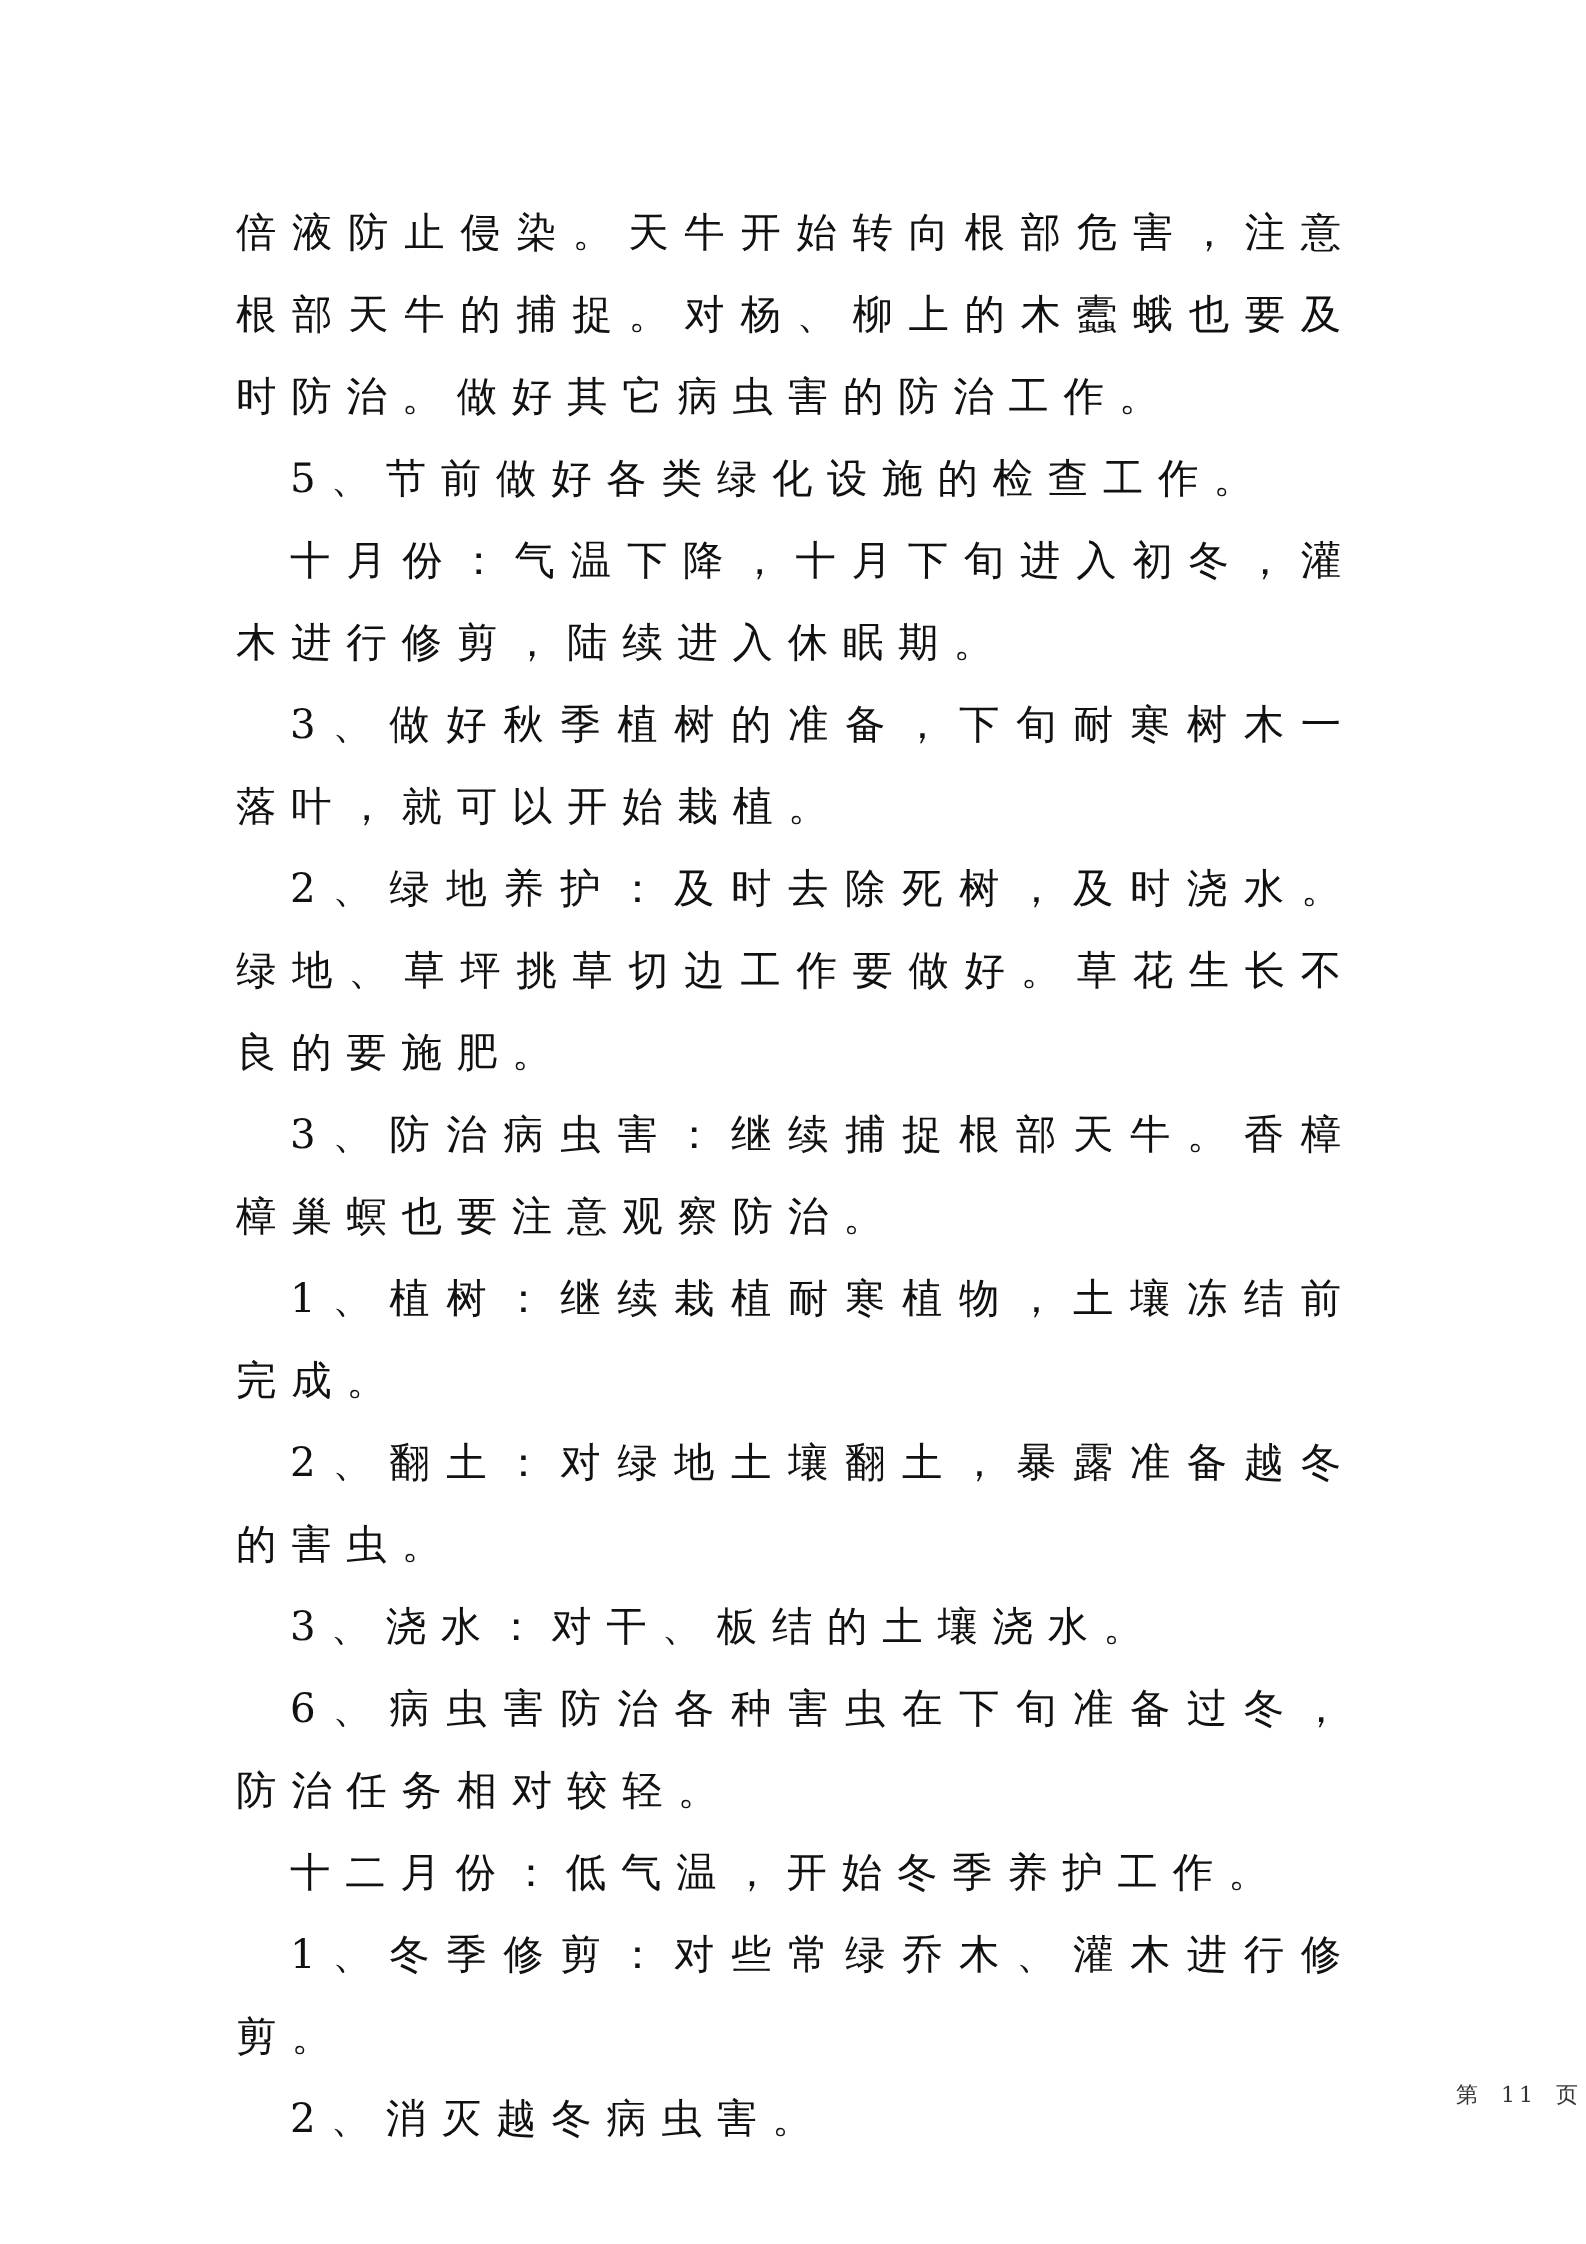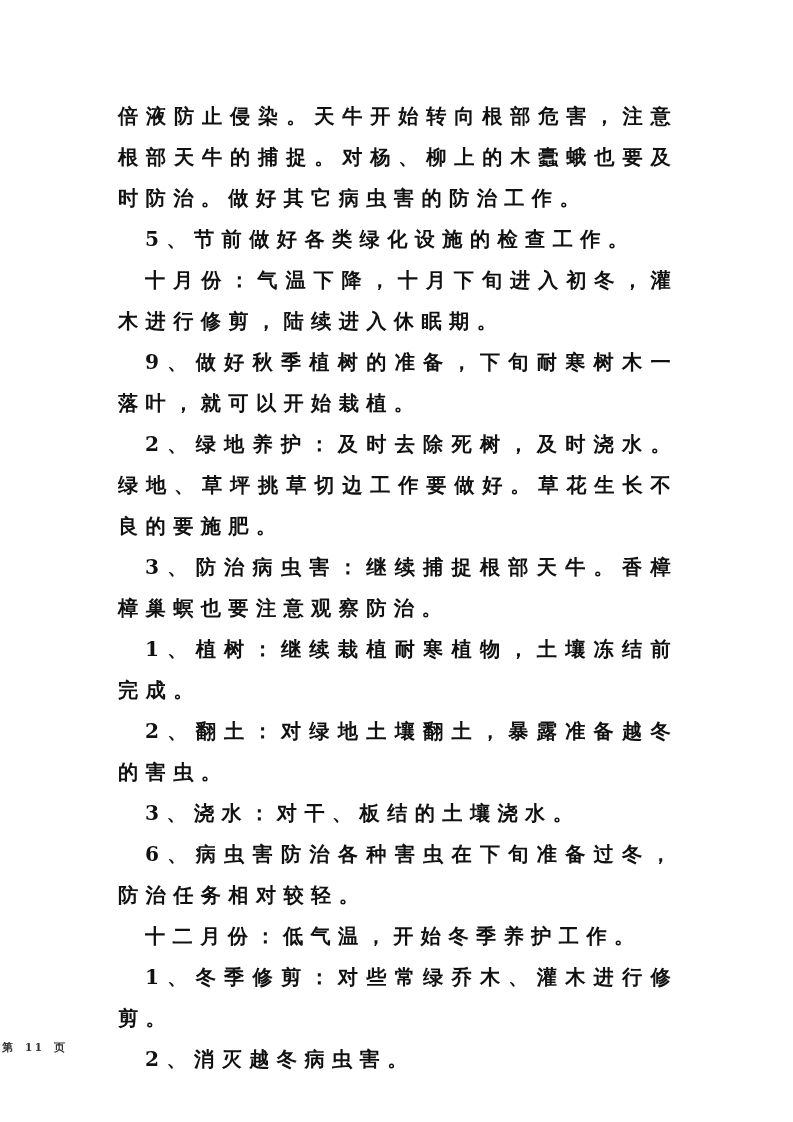--- a/index.html
+++ b/index.html
@@ -15,21 +15,20 @@
       font-family: "DejaVu Serif", "Liberation Serif", serif;
       color: #111111;
     }
     .page {
       position: absolute;
       left: 0;
       top: 0;
       width: 793px;
       height: 1122px;
       background: #ffffff;
-      font-weight: bold;
     }
     .content {
       position: absolute;
       left: 118px;
       top: 96px;
       width: 560px;
     }
     .para {
       margin: 0;
       font-size: 20.2px;
@@ -40,36 +39,36 @@
       white-space: normal;
     }
     .indent {
       text-indent: 27px;
     }
     .footer {
       position: absolute;
       left: 0;
       width: 793px;
       top: 1040px;
-      text-align: left;
+      text-align: right;
       font-size: 11px;
       color: #333333;
       letter-spacing: 2px;
     }
     .footer span { margin: 0 2px; }
   </style>
 </head>
 <body>
 
 <div class="page">
   <div class="content">
     <p class="para">倍液防止侵染。天牛开始转向根部危害，注意根部天牛的捕捉。对杨、柳上的木蠹蛾也要及时防治。做好其它病虫害的防治工作。</p>
     <p class="para indent">5、节前做好各类绿化设施的检查工作。</p>
     <p class="para indent">十月份：气温下降，十月下旬进入初冬，灌木进行修剪，陆续进入休眠期。</p>
-    <p class="para indent">9、做好秋季植树的准备，下旬耐寒树木一落叶，就可以开始栽植。</p>
+    <p class="para indent">3、做好秋季植树的准备，下旬耐寒树木一落叶，就可以开始栽植。</p>
     <p class="para indent">2、绿地养护：及时去除死树，及时浇水。绿地、草坪挑草切边工作要做好。草花生长不良的要施肥。</p>
     <p class="para indent">3、防治病虫害：继续捕捉根部天牛。香樟樟巢螟也要注意观察防治。</p>
     <p class="para indent">1、植树：继续栽植耐寒植物，土壤冻结前完成。</p>
     <p class="para indent">2、翻土：对绿地土壤翻土，暴露准备越冬的害虫。</p>
     <p class="para indent">3、浇水：对干、板结的土壤浇水。</p>
     <p class="para indent">6、病虫害防治各种害虫在下旬准备过冬，防治任务相对较轻。</p>
     <p class="para indent">十二月份：低气温，开始冬季养护工作。</p>
     <p class="para indent">1、冬季修剪：对些常绿乔木、灌木进行修剪。</p>
     <p class="para indent">2、消灭越冬病虫害。</p>
   </div>

